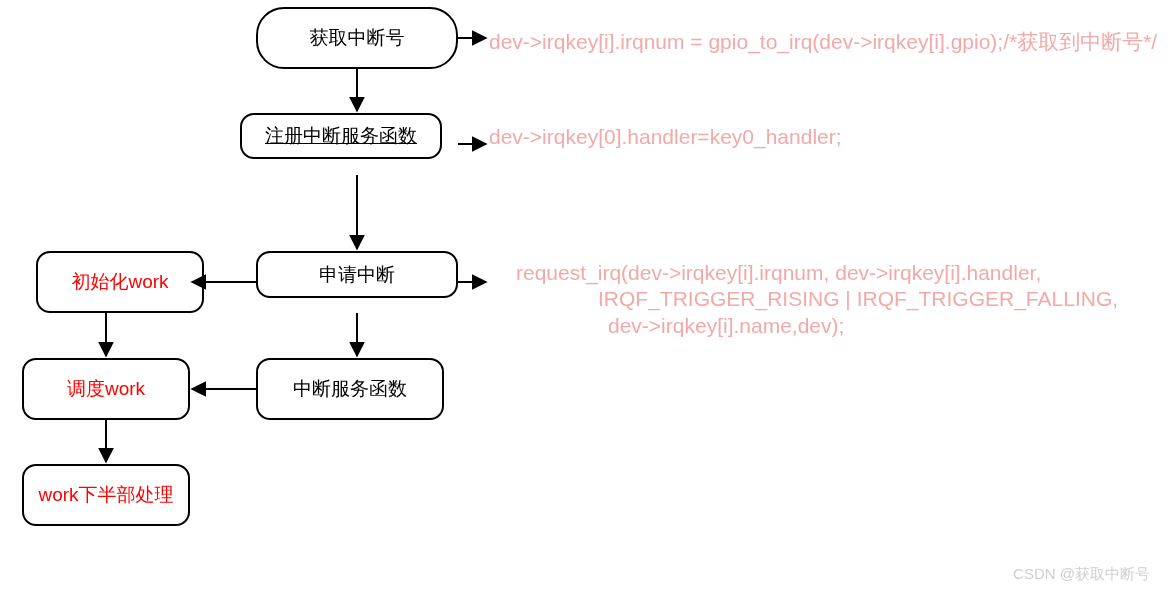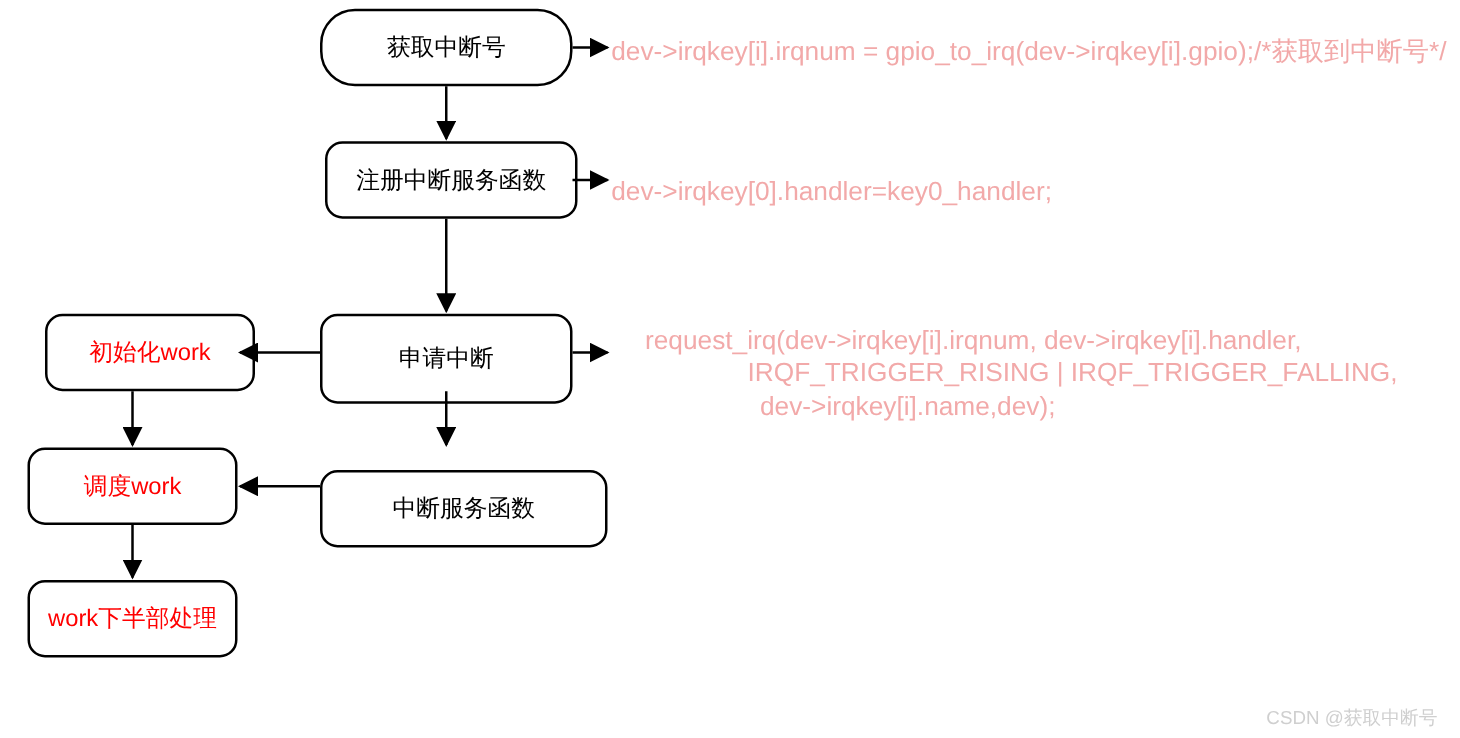--- a/index.html
+++ b/index.html
@@ -10,31 +10,31 @@
   .box.red{color:#f00;}
   .annot{position:absolute;color:#f2a9a9;font-size:21px;line-height:1.25;
     font-family:Arial,sans-serif;white-space:nowrap;}
   svg{position:absolute;left:0;top:0;pointer-events:none;}
   .wm{position:absolute;right:18px;bottom:6px;color:#cfcfcf;font-size:15px;}
 </style>
 </head>
 <body>
 
 <div class="box" style="left:256px;top:7px;width:202px;height:62px;border-radius:28px;">获取中断号</div>
-<div class="box" style="left:260px;top:113px;width:202px;height:62px;">注册中断服务函数</div>
-<div class="box" style="left:256px;top:251px;width:202px;height:72px;">申请中断</div>
-<div class="box" style="left:256px;top:376px;width:230px;height:62px;font-family:Liberation Mono, monospace;">中断服务函数</div>
+<div class="box" style="left:240px;top:113px;width:202px;height:46px;text-decoration:underline;">注册中断服务函数</div>
+<div class="box" style="left:256px;top:251px;width:202px;height:47px;">申请中断</div>
+<div class="box" style="left:256px;top:358px;width:188px;height:62px;font-family:Liberation Mono, monospace;">中断服务函数</div>
 
 <div class="box red" style="left:36px;top:251px;width:168px;height:62px;">初始化work</div>
 <div class="box red" style="left:22px;top:358px;width:168px;height:62px;">调度work</div>
 <div class="box red" style="left:22px;top:464px;width:168px;height:62px;">work下半部处理</div>
 
 <div class="annot" style="left:489px;top:29px;">dev-&gt;irqkey[i].irqnum = gpio_to_irq(dev-&gt;irqkey[i].gpio);/*获取到中断号*/</div>
 
-<div class="annot" style="left:489px;top:124px;margin-top:17px;">
+<div class="annot" style="left:489px;top:124px;">
   <div>dev-&gt;irqkey[0].handler=key0_handler;</div>
 </div>
 
 <div class="annot" style="left:489px;top:260px;margin-left:27px;">
   <div>request_irq(dev-&gt;irqkey[i].irqnum, dev-&gt;irqkey[i].handler,</div>
   <div style="padding-left:82px;">IRQF_TRIGGER_RISING | IRQF_TRIGGER_FALLING,</div>
   <div style="padding-left:92px;">dev-&gt;irqkey[i].name,dev);</div>
 </div>
 
 <div class="wm">CSDN @获取中断号</div>

